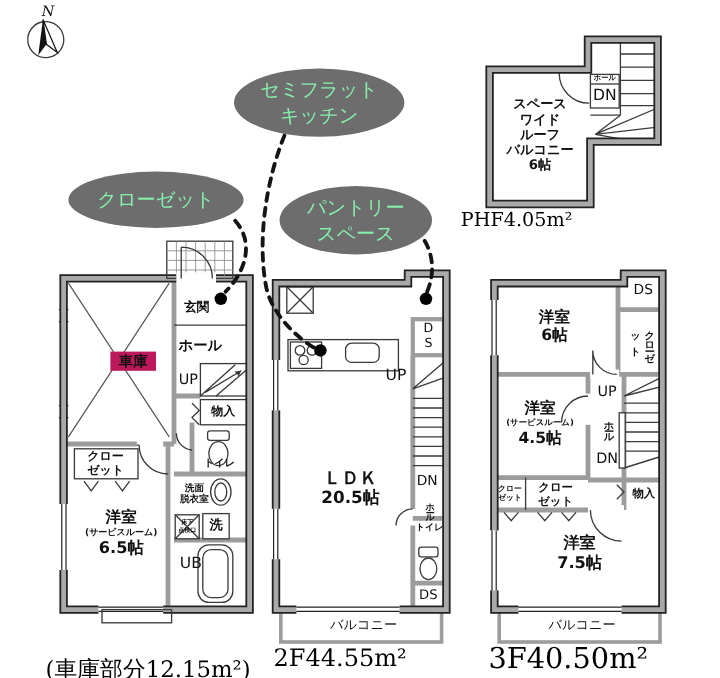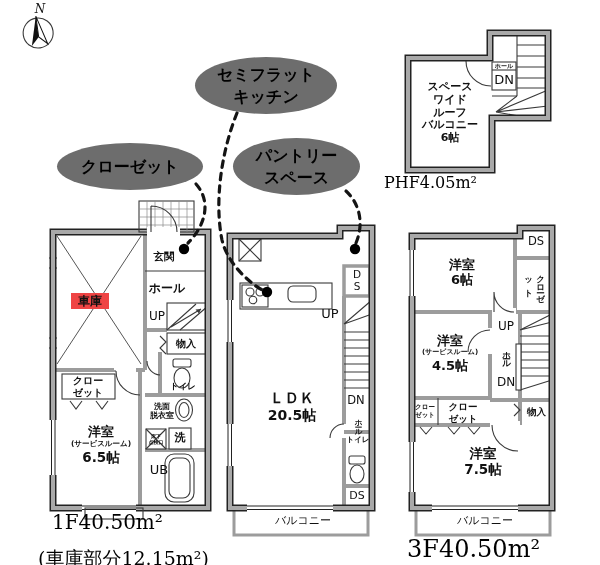--- a/index.html
+++ b/index.html
@@ -19,23 +19,23 @@
   .wn{fill:none;stroke:#222222;stroke-width:1;}
   .dash{fill:none;stroke:#141414;stroke-width:3.2;stroke-dasharray:6.5 6;stroke-linecap:round;}
   .gx{fill:none;stroke:#555;stroke-width:1;}
   
   .lab{position:absolute;display:flex;align-items:center;justify-content:center;
        text-align:center;white-space:pre-line;font-weight:bold;color:#111;line-height:1.18;}
   .vlab{position:absolute;writing-mode:vertical-rl;text-orientation:upright;
         font-weight:bold;color:#111;text-align:center;}
   .serif{font-family:"DejaVu Serif","Liberation Serif",serif;font-weight:normal;color:#000;
          justify-content:flex-start;white-space:nowrap;}
-  .bubble{position:absolute;background:#6d6d6d;border-radius:50%;color:#000000;
+  .bubble{position:absolute;background:#6d6d6d;border-radius:50%;color:#86efac;
           display:flex;align-items:center;justify-content:center;text-align:center;
-          font-weight:bold;white-space:pre-line;line-height:1.35;}
+          font-weight:normal;white-space:pre-line;line-height:1.35;}
   .ital{font-style:italic;font-family:"DejaVu Serif",serif;font-weight:normal;}
 </style>
 </head>
 <body>
 
 <div id="stage">
 
 <svg id="plan-svg" width="600" height="565" viewBox="0 0 600 565">
 
   <g transform="rotate(-8 38 32)">
@@ -222,62 +222,62 @@
     <circle cx="267" cy="292" r="5.2" fill="#000"></circle>
     <circle cx="355" cy="249" r="5.2" fill="#000"></circle>
   </g>
 </svg>
 
 <div class="lab ital" style="left:31px;top:2px;width:18px;height:14px;font-size:12px">N</div>
 
 <div class="bubble" style="left:195px;top:57px;width:142px;height:57px;font-size:16px">セミフラット
 キッチン</div>
 <div class="bubble" style="left:57px;top:143px;width:146px;height:47px;font-size:16px">クローゼット</div>
-<div class="bubble" style="left:233px;top:138px;width:127px;height:57px;font-size:16px">パントリー
+<div class="bubble" style="left:233px;top:155px;width:127px;height:57px;font-size:16px">パントリー
 スペース</div>
 
 <div class="lab" style="left:417px;top:80px;width:66px;height:66px;font-size:11px">スペース
 ワイド
 ルーフ
 バルコニー
 6帖</div>
 <div class="lab" style="left:493px;top:62px;width:22px;height:8px;font-size:6px">ホール</div>
 <div class="lab" style="left:493px;top:70px;width:22px;height:19px;font-size:13px;font-weight:normal">DN</div>
 <div class="lab serif" style="left:384px;top:172px;width:130px;height:22px;font-size:16px">PHF4.05m²</div>
 
-<div class="lab" style="left:71px;top:293px;width:38px;height:16px;font-size:12px;background:#ef4444">車庫</div>
+<div class="lab" style="left:92px;top:293px;width:38px;height:16px;font-size:12px;background:#be185d">車庫</div>
 <div class="lab" style="left:147px;top:250px;width:34px;height:13px;font-size:10.5px">玄関</div>
 <div class="lab" style="left:145px;top:281px;width:44px;height:15px;font-size:12px">ホール</div>
 <div class="lab" style="left:144px;top:309px;width:26px;height:14px;font-size:12px;font-weight:normal">UP</div>
 <div class="lab" style="left:170px;top:337px;width:32px;height:13px;font-size:10px">物入</div>
 <div class="lab" style="left:168px;top:381px;width:30px;height:11px;font-size:8.5px">トイレ</div>
 <div class="lab" style="left:145px;top:399px;width:34px;height:24px;font-size:8px">洗面
 脱衣室</div>
 <div class="lab" style="left:146px;top:431px;width:20px;height:17px;font-size:5px">床下
 点検口</div>
 <div class="lab" style="left:169px;top:429px;width:22px;height:19px;font-size:11px">洗</div>
 <div class="lab" style="left:146px;top:462px;width:26px;height:15px;font-size:13px;font-weight:normal">UB</div>
 <div class="lab" style="left:63px;top:375px;width:50px;height:24px;font-size:10px">クロー
 ゼット</div>
 <div class="lab" style="left:60px;top:424px;width:82px;height:15px;font-size:13px">洋室</div>
 <div class="lab" style="left:60px;top:439px;width:82px;height:10px;font-size:7.5px">(サービスルーム)</div>
 <div class="lab" style="left:60px;top:450px;width:82px;height:16px;font-size:13.5px">6.5帖</div>
-<div class="lab serif" style="left:52px;top:512px;width:160px;height:22px;font-size:20px">1F40.50m²</div>
 <div class="lab serif" style="left:38px;top:547px;width:180px;height:22px;font-size:19px">(車庫部分12.15m²)</div>
 
 <div class="lab" style="left:346px;top:267px;width:22px;height:28px;font-size:10.5px;font-weight:normal;line-height:1.1">D
 S</div>
 <div class="lab" style="left:316px;top:307px;width:28px;height:14px;font-size:13px;font-weight:normal">UP</div>
 <div class="lab" style="left:258px;top:390px;width:68px;height:17px;font-size:15px">ＬＤＫ</div>
 <div class="lab" style="left:258px;top:407px;width:68px;height:16px;font-size:14px">20.5帖</div>
 <div class="lab" style="left:342px;top:394px;width:28px;height:13px;font-size:11.5px;font-weight:normal">DN</div>
 <div class="vlab" style="left:350px;top:406px;width:13px;height:34px;font-size:7.5px">ホール</div>
 <div class="lab" style="left:344px;top:435px;width:28px;height:10px;font-size:7.5px">トイレ</div>
 <div class="lab" style="left:344px;top:488px;width:26px;height:16px;font-size:11px;font-weight:normal">DS</div>
 <div class="lab" style="left:255px;top:513px;width:96px;height:16px;font-size:11px;font-weight:normal">バルコニー</div>
+<div class="lab serif" style="left:228px;top:538px;width:130px;height:22px;font-size:20px">2F44.55m²</div>
 
 <div class="lab" style="left:520px;top:234px;width:32px;height:16px;font-size:11.5px;font-weight:normal">DS</div>
 <div class="lab" style="left:430px;top:256px;width:64px;height:32px;font-size:13px">洋室
 6帖</div>
 <div class="vlab" style="left:521px;top:266px;width:26px;height:34px;font-size:8.5px;line-height:12px">クローゼット</div>
 <div class="lab" style="left:412px;top:334px;width:76px;height:14px;font-size:13px">洋室</div>
 <div class="lab" style="left:412px;top:348px;width:76px;height:9px;font-size:7px">(サービスルーム)</div>
 <div class="lab" style="left:412px;top:358px;width:76px;height:15px;font-size:13px">4.5帖</div>
 <div class="lab" style="left:492px;top:320px;width:28px;height:13px;font-size:12px;font-weight:normal">UP</div>
 <div class="vlab" style="left:499px;top:335px;width:14px;height:40px;font-size:8.5px">ホール</div>

